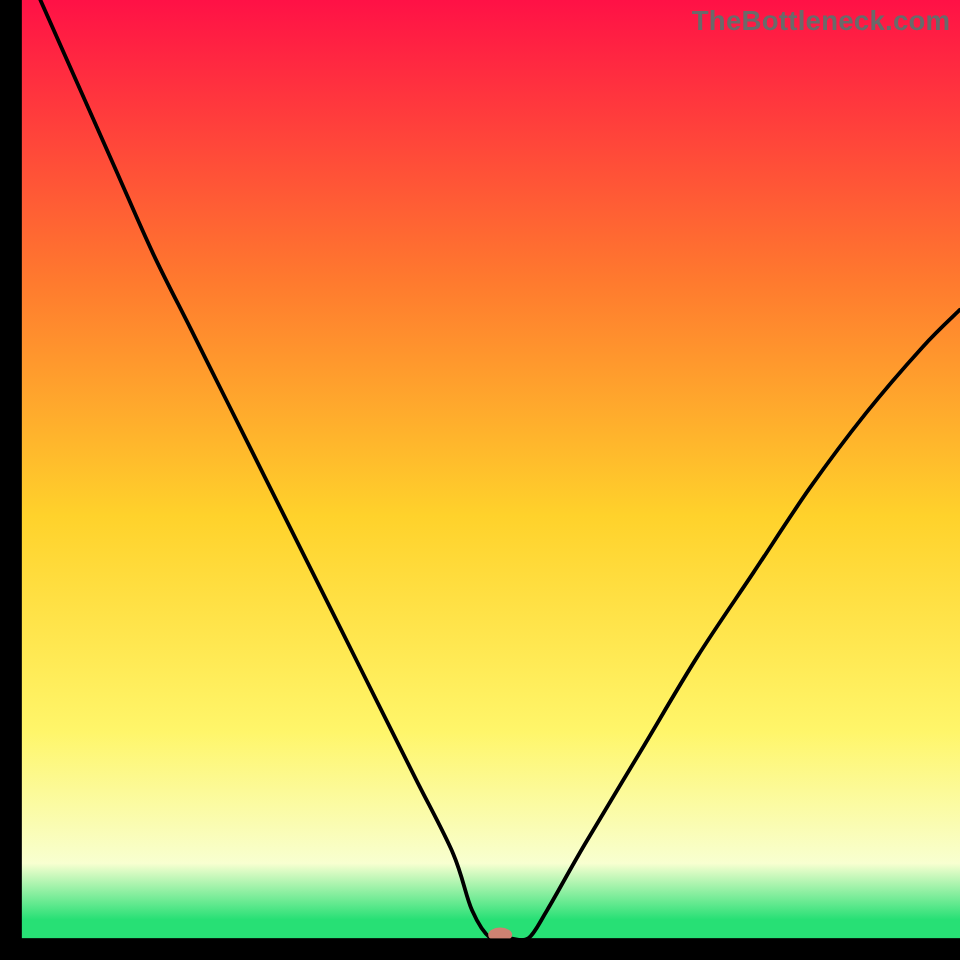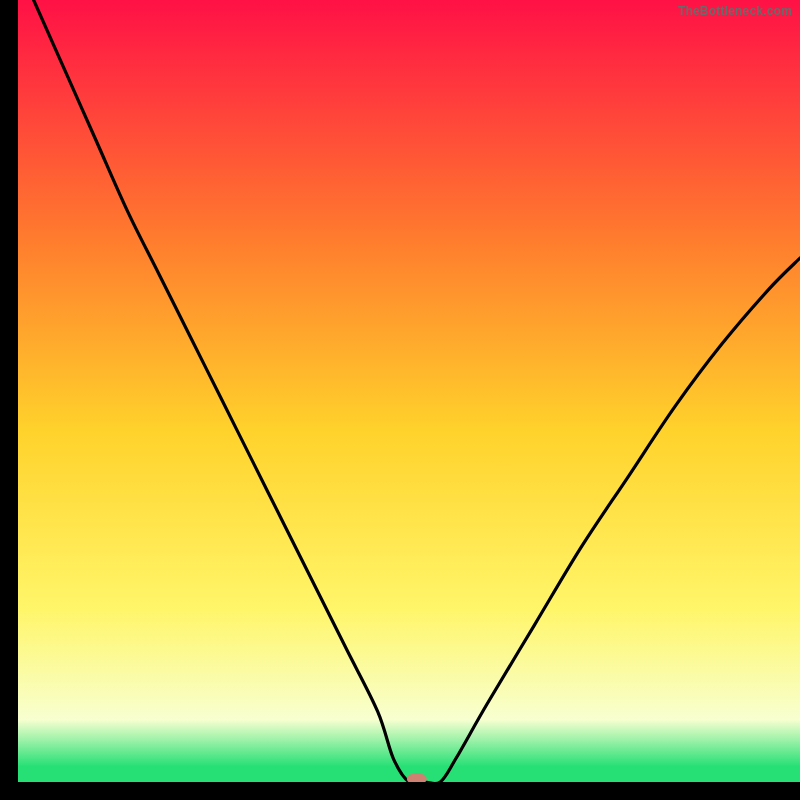--- a/index.html
+++ b/index.html
@@ -15,21 +15,21 @@
     position: relative;
     width: 800px;
     height: 800px;
     background: #000;
   }
   .watermark {
     position: absolute;
     top: 4px;
     right: 8px;
     color: #6a6a6a;
-    font-size: 12px;
+    font-size: 23px;
     font-weight: 600;
     letter-spacing: 0.2px;
     z-index: 30;
   }
   svg.plot {
     position: absolute;
     inset: 0;
     z-index: 10;
   }
 </style>

